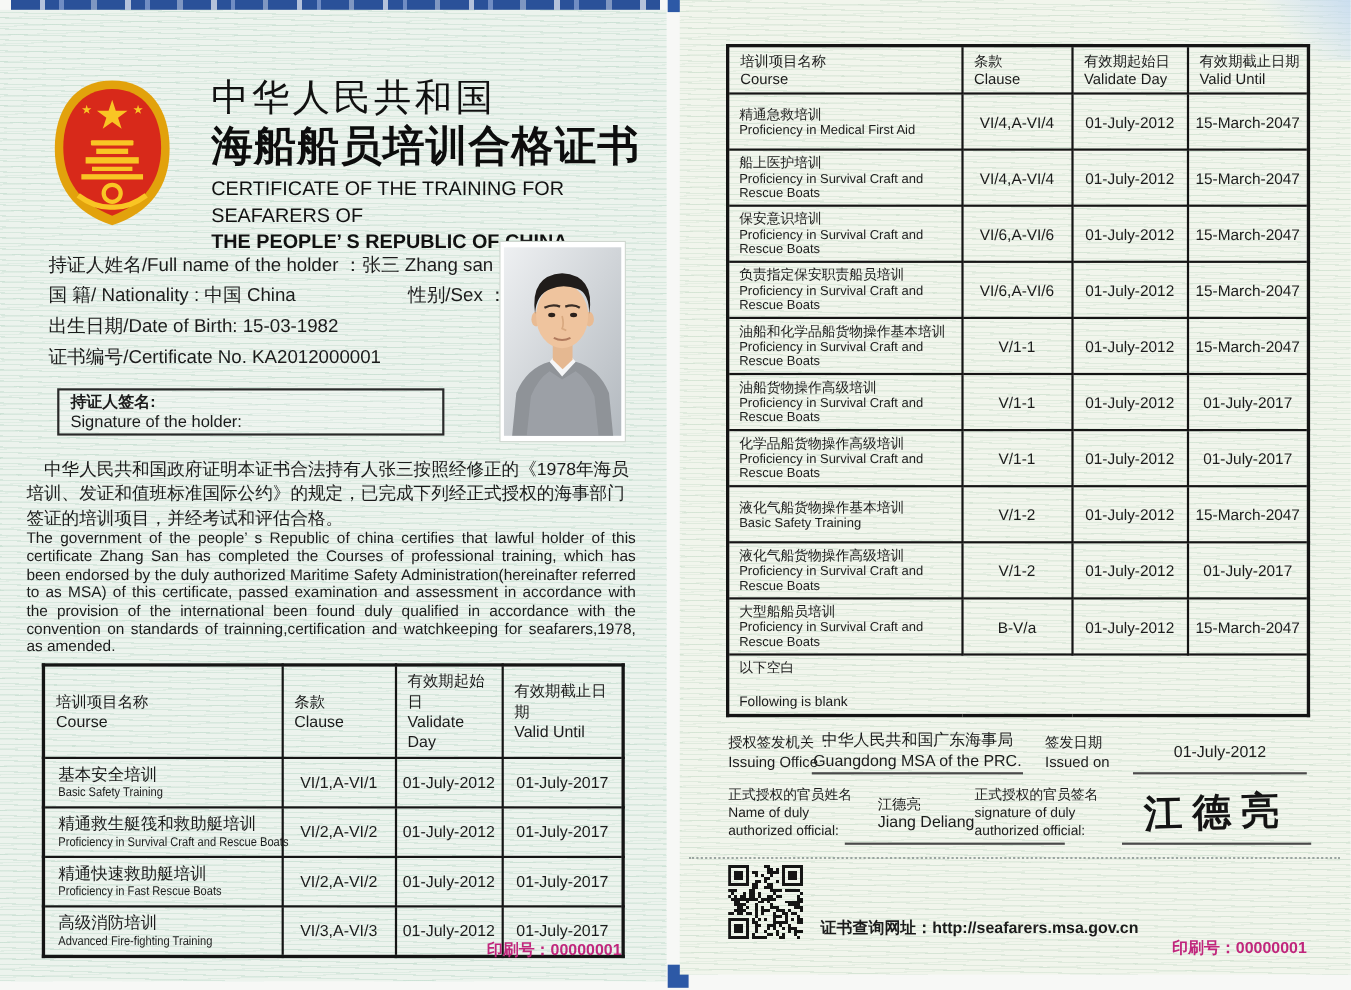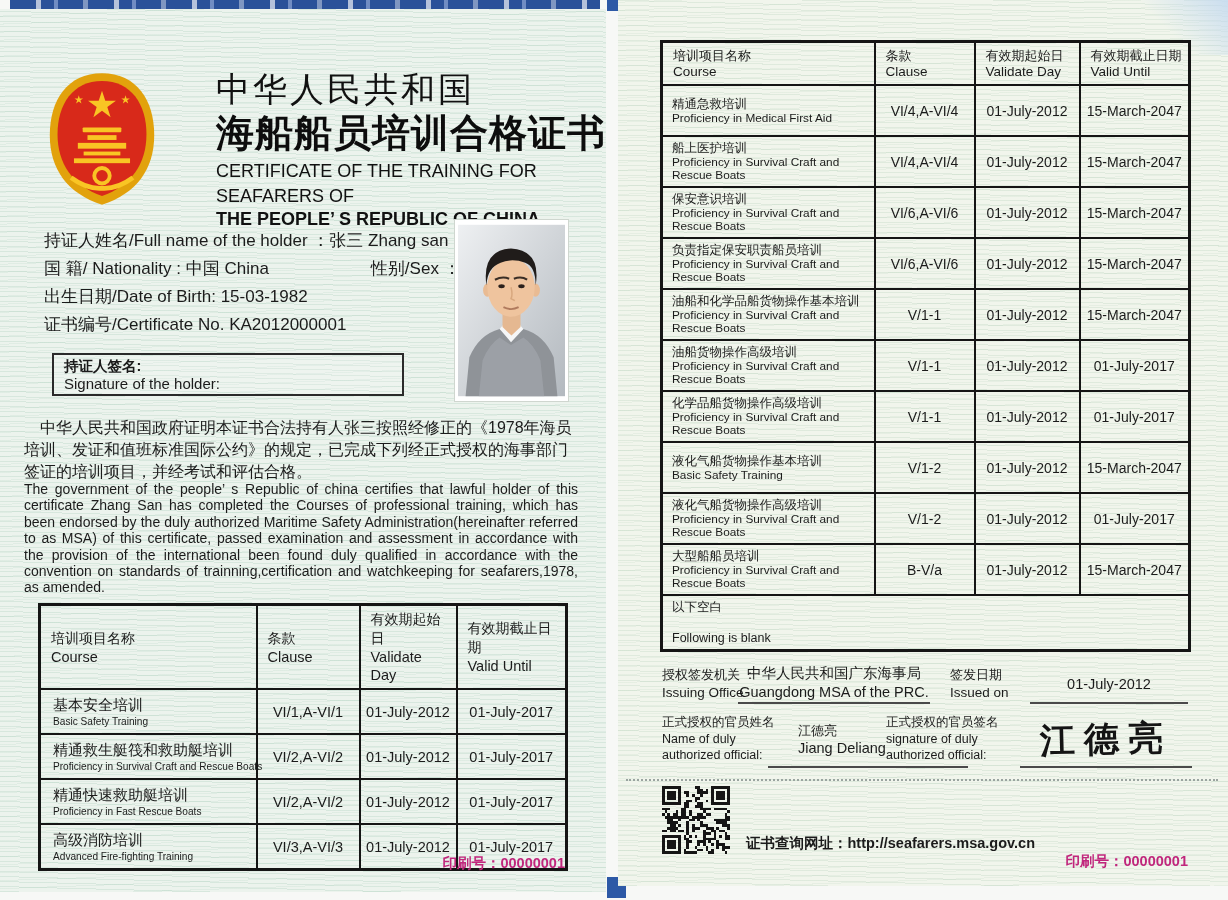--- a/index.html
+++ b/index.html
@@ -30,21 +30,21 @@
   
   .top-strip { left:10px; top:0; width:590px; height:9px; background:#2a5199;
     background-image:repeating-linear-gradient(90deg,
       transparent 0 26px, rgba(255,255,255,.65) 26px 31px,
       transparent 31px 44px, rgba(170,190,230,.55) 44px 48px,
       transparent 48px 73px, rgba(255,255,255,.4) 73px 78px); }
   .tab-top { left:607px; top:0; width:19px; height:11px; background:#2d59a6; }
   .tab-bottom { left:607px; top:877px; width:19px; height:21px; background:#2d59a6; }
 
   
-  .title-block { left:192px; top:60px; width:405px;margin-left:24px; }
+  .title-block { left:192px; top:60px; width:405px; }
   .t-cn-small { font-size:34px; letter-spacing:3px; line-height:1.2; color:#111; }
   .t-cn-large { font-size:38px; font-weight:bold; letter-spacing:1px; line-height:1.25; color:#0d0d0d; }
   .t-en1 { font-size:18px; line-height:1.35; margin-top:2px; color:#111; }
   .t-en2 { font-size:18px; font-weight:bold; line-height:1.3; color:#111; }
 
   
   .holder-block { left:44px; top:218px; width:400px; font-size:17px; }
   .holder-line { height:28px; line-height:28px; white-space:nowrap; }
   .holder-pair { display:flex;gap:40px; }
   .holder-pair .seg2 { margin-left:62px; }

